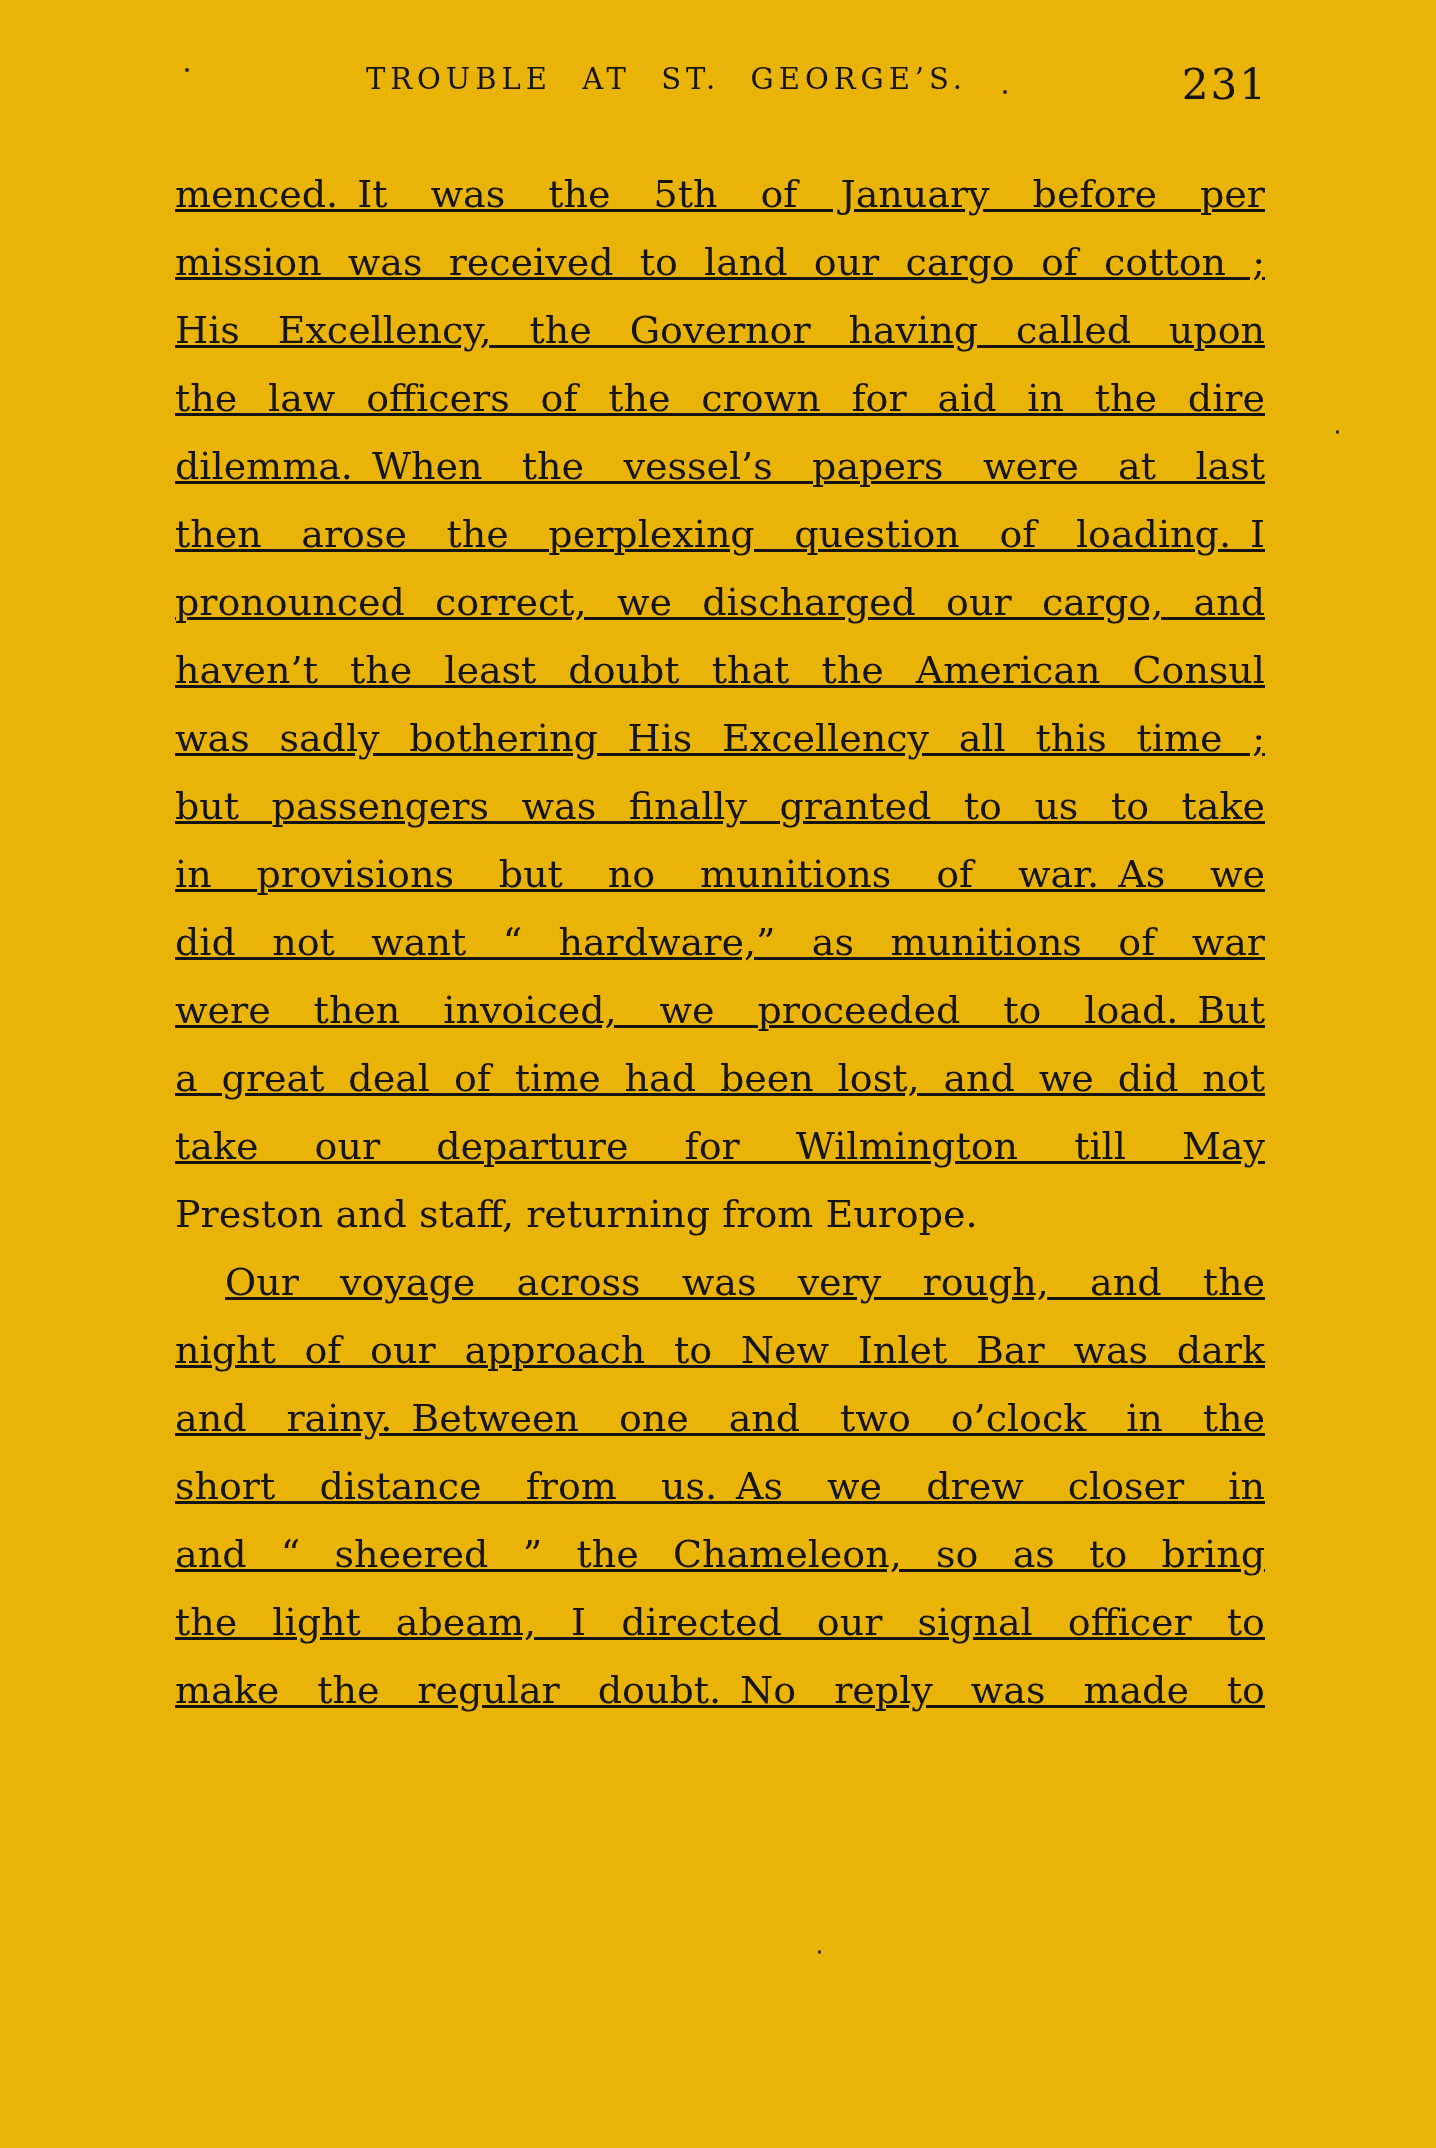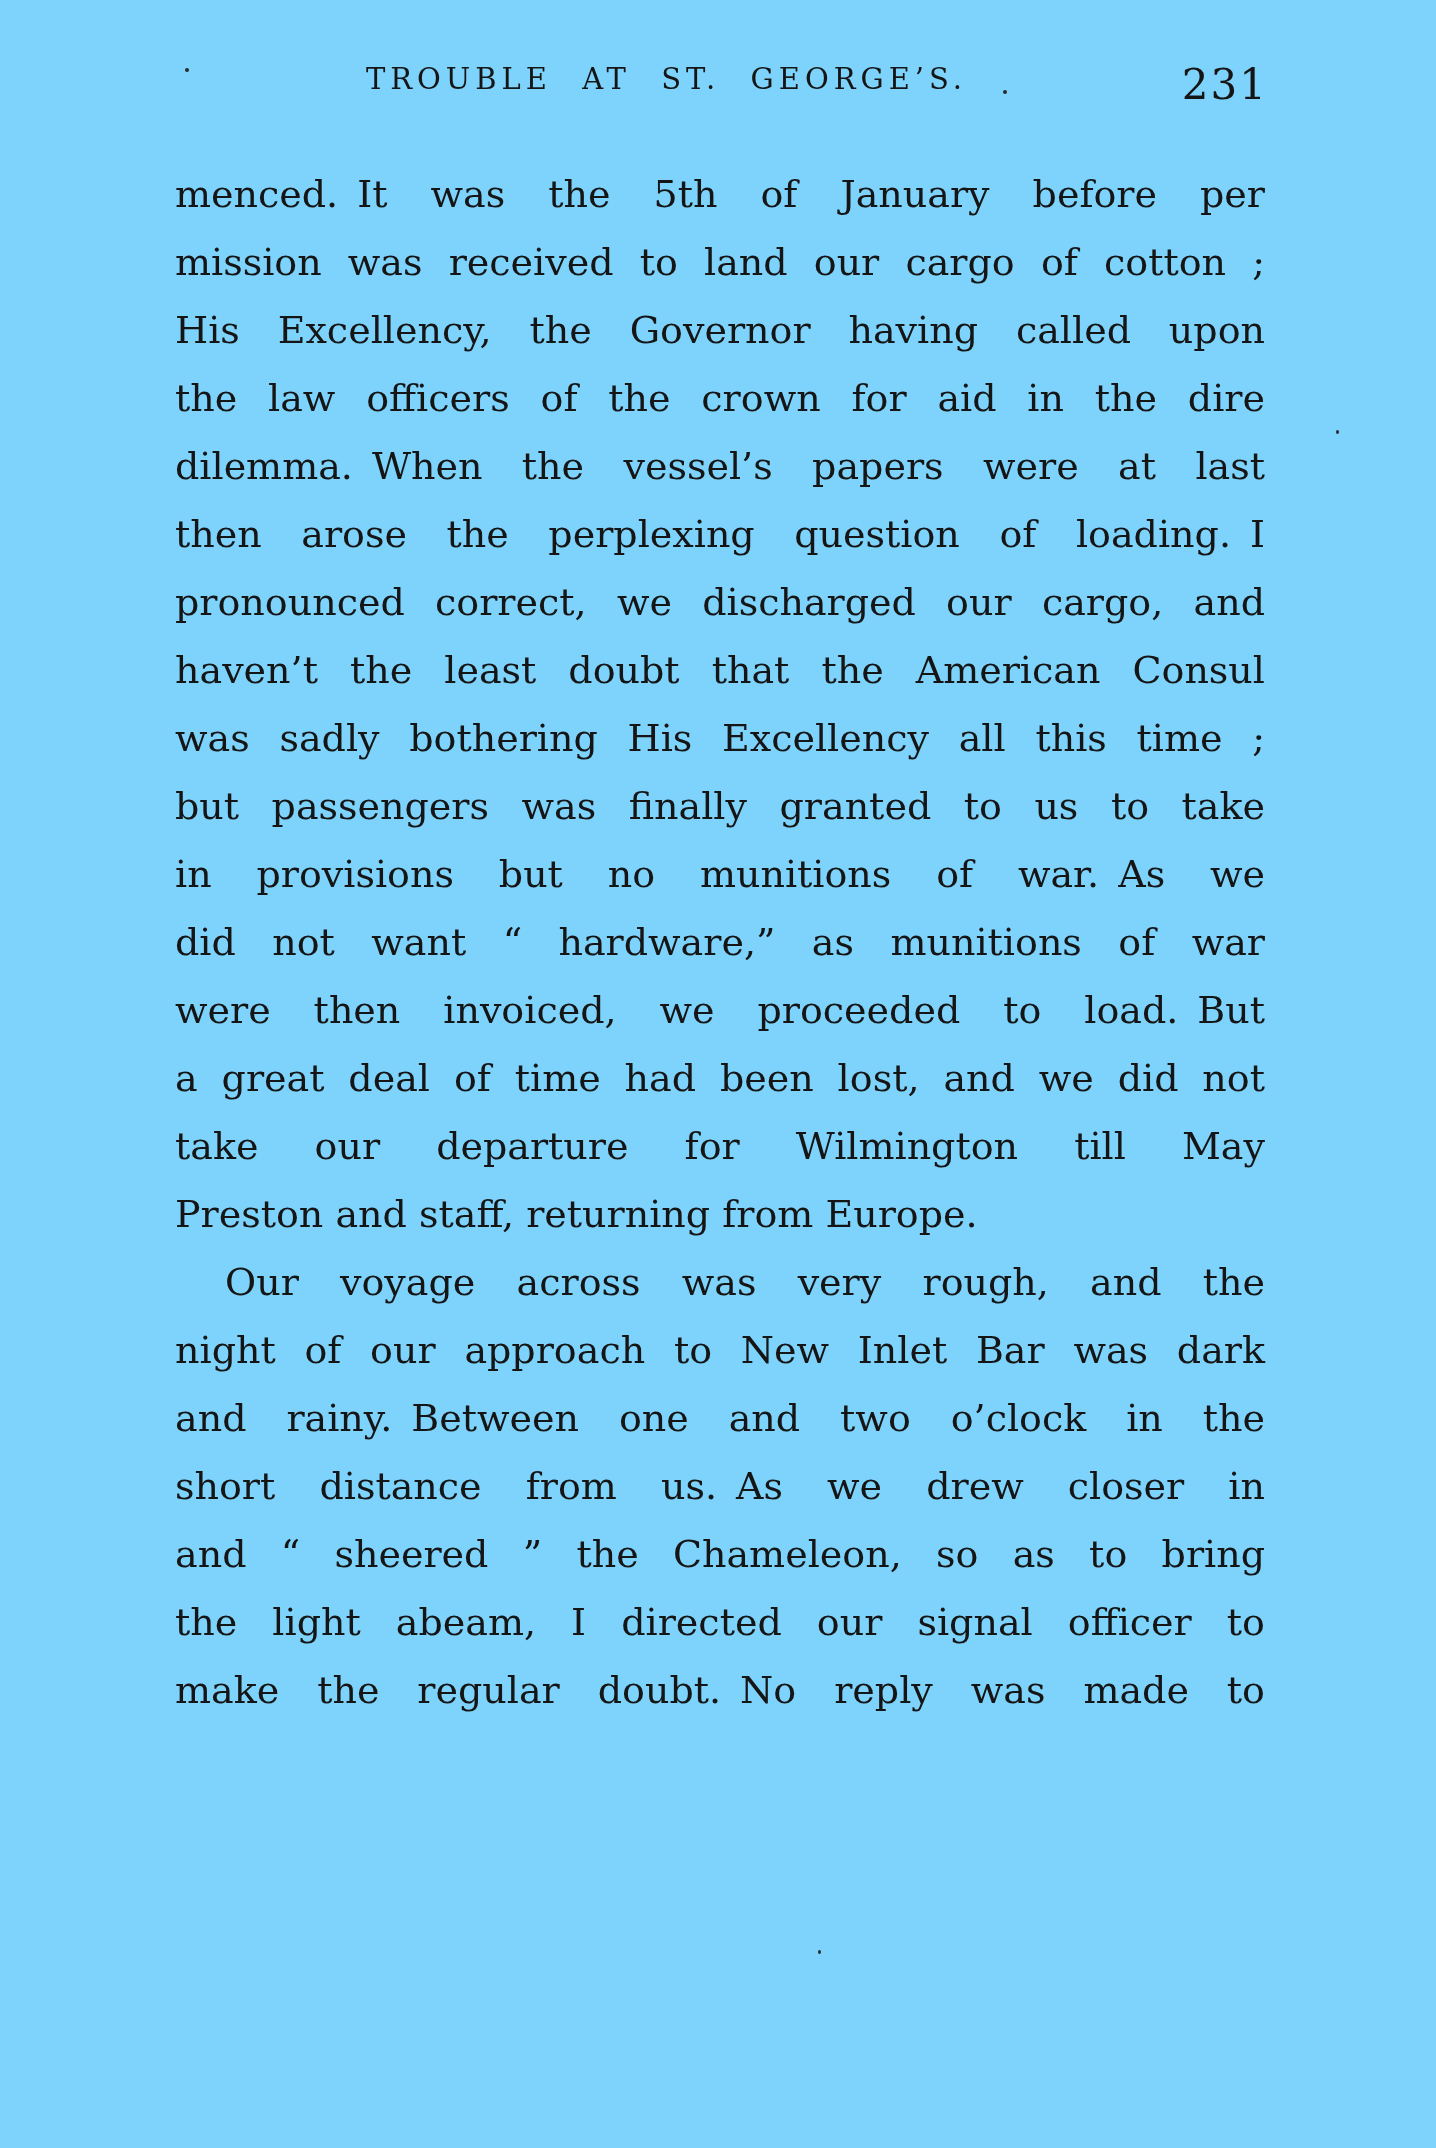--- a/index.html
+++ b/index.html
@@ -4,21 +4,21 @@
 <style>
   html, body {
     margin: 0;
     padding: 0;
     background: #e8e8e8;
   }
   .page {
     position: relative;
     width: 1436px;
     height: 2148px;
-    background: #7dd3fc;
+    background: #eab308;
     overflow: hidden;
     font-family: "DejaVu Serif", "Liberation Serif", serif;
     color: #151515;
   }
   .running-header {
     position: absolute;
     left: 175px;
     top: 50px;
     width: 1093px;
     height: 60px;
@@ -50,20 +50,21 @@
   .line {
     font-size: 38px;
     line-height: 68px;
     height: 68px;
     white-space: nowrap;
   }
   .line.j {
     white-space: normal;
     text-align: justify;
     text-align-last: justify;
+    text-decoration: underline;
   }
   .line.indent {
     text-indent: 50px;
   }
   .speck {
     position: absolute;
     background: #2a2a2a;
     border-radius: 50%;
   }
   .speck.s1 { left: 185px;  top: 68px;   width: 4px; height: 4px; }

